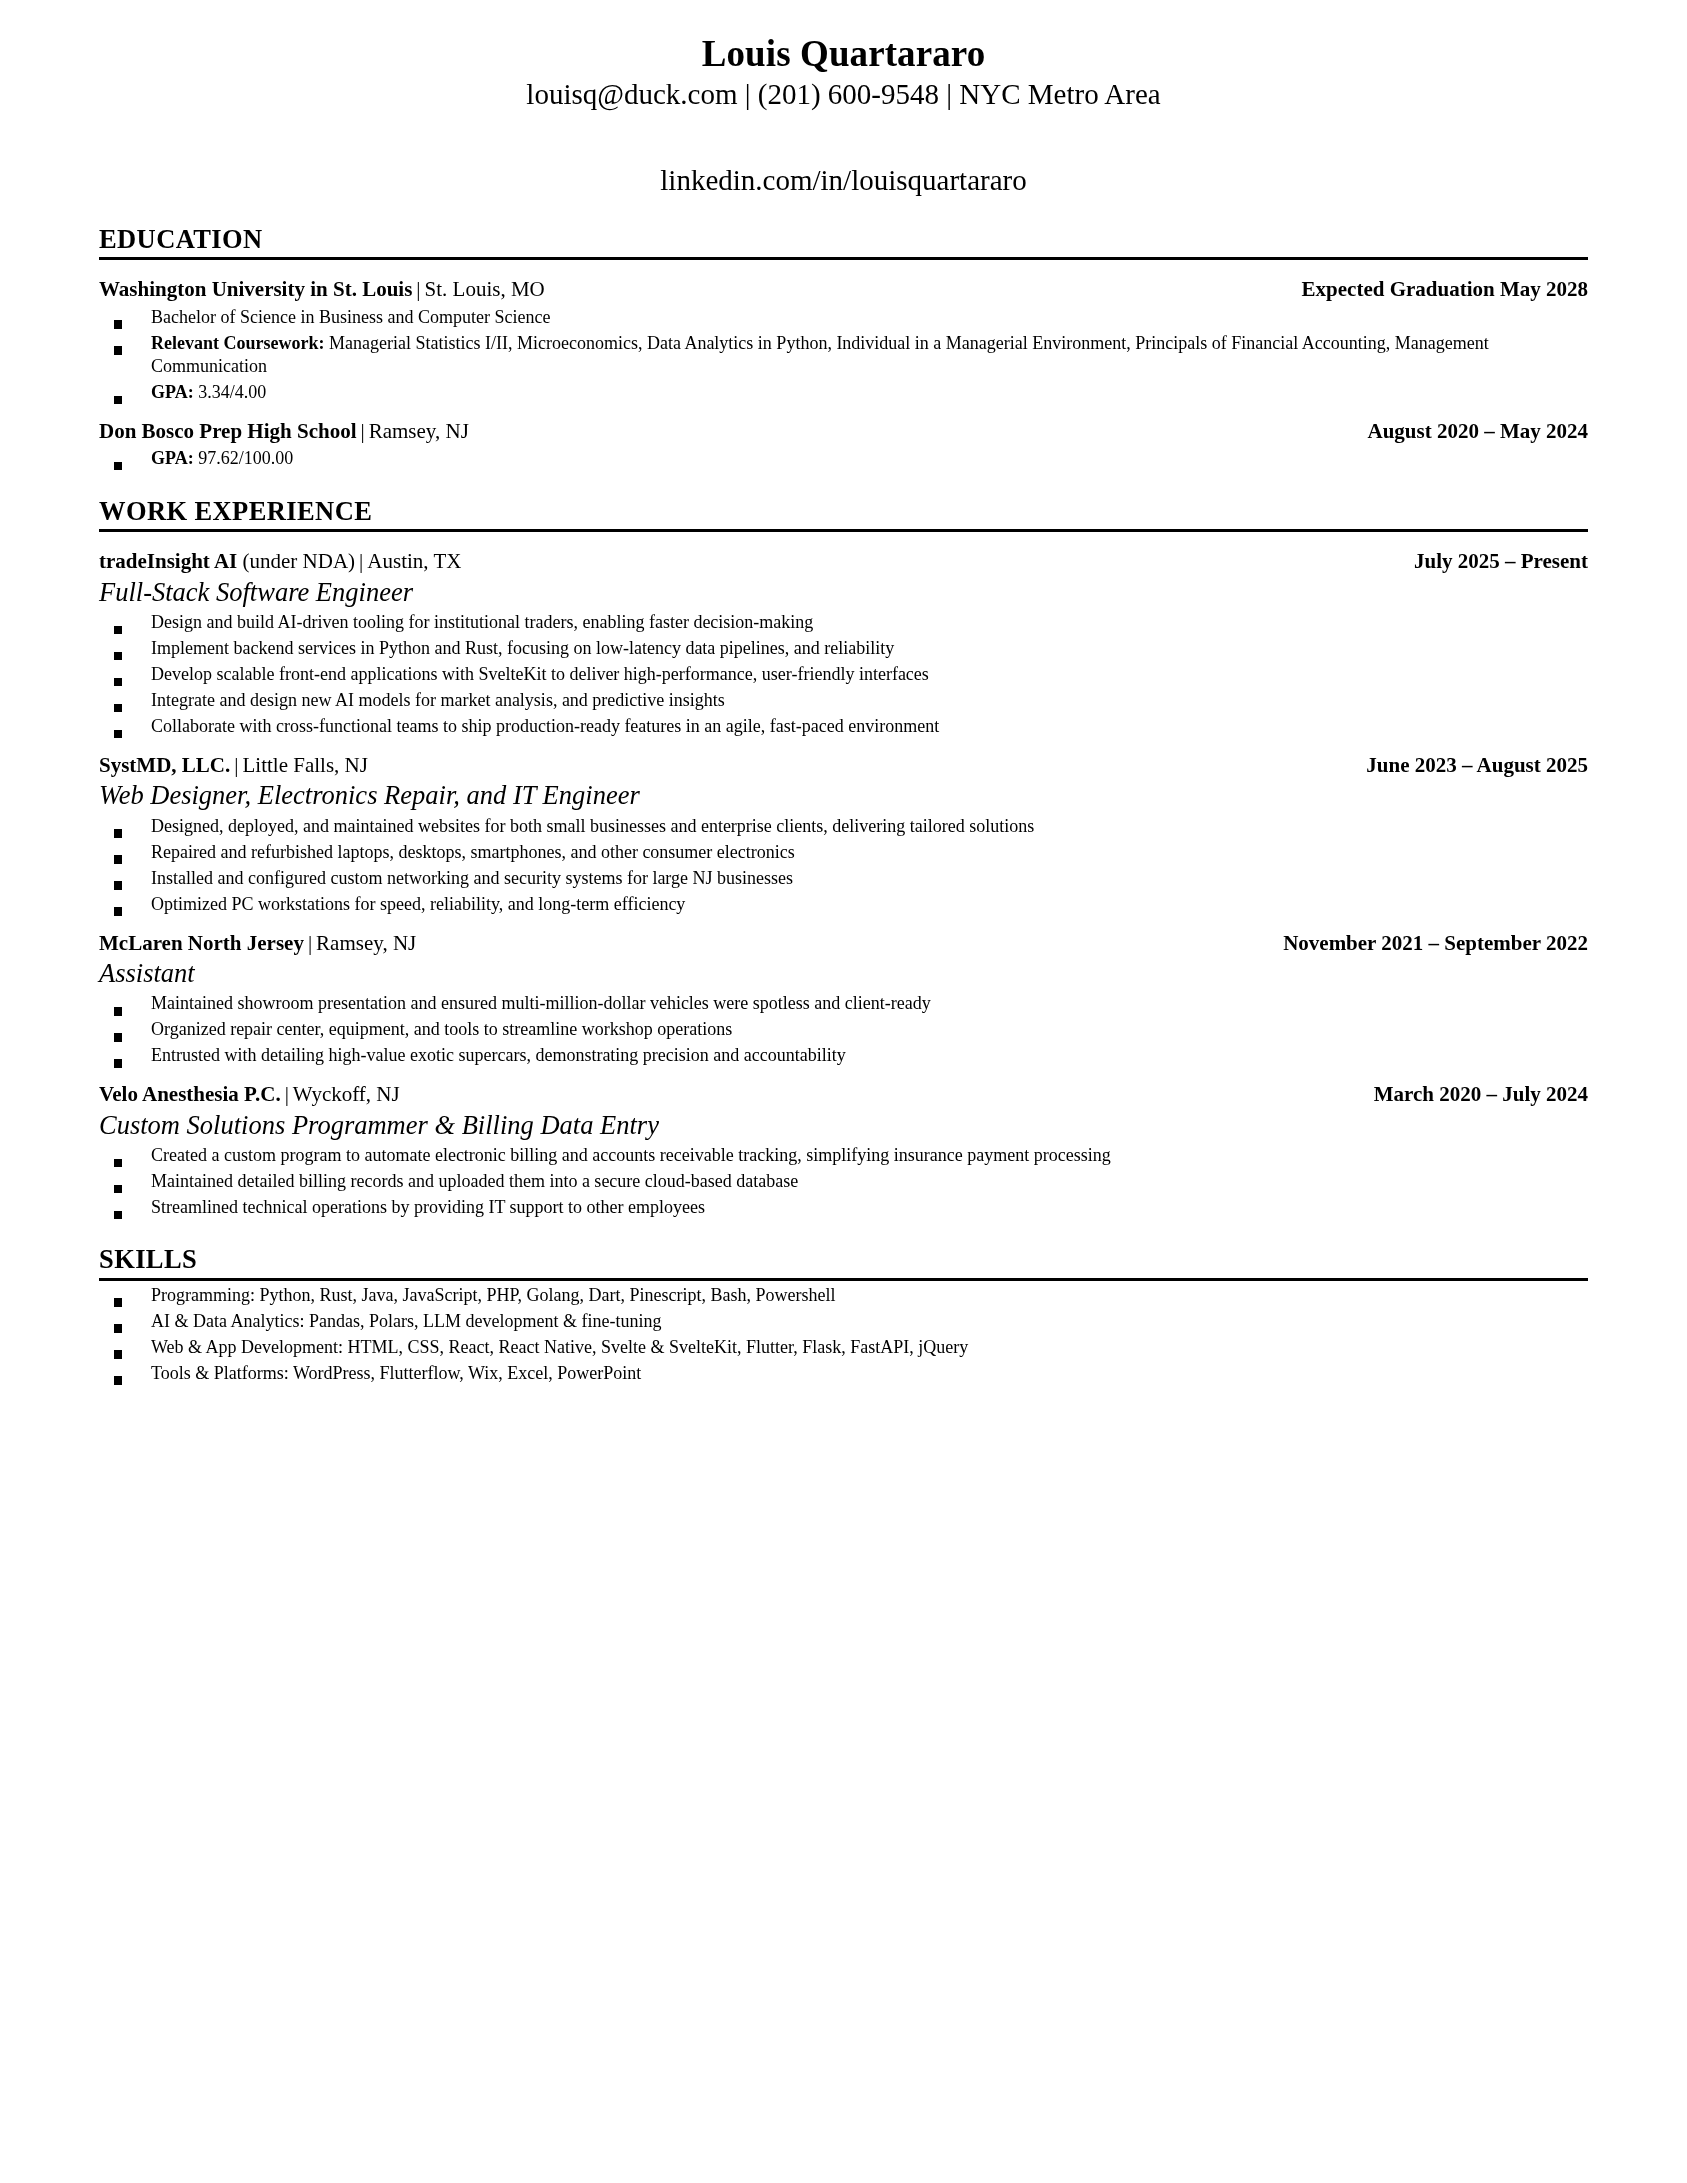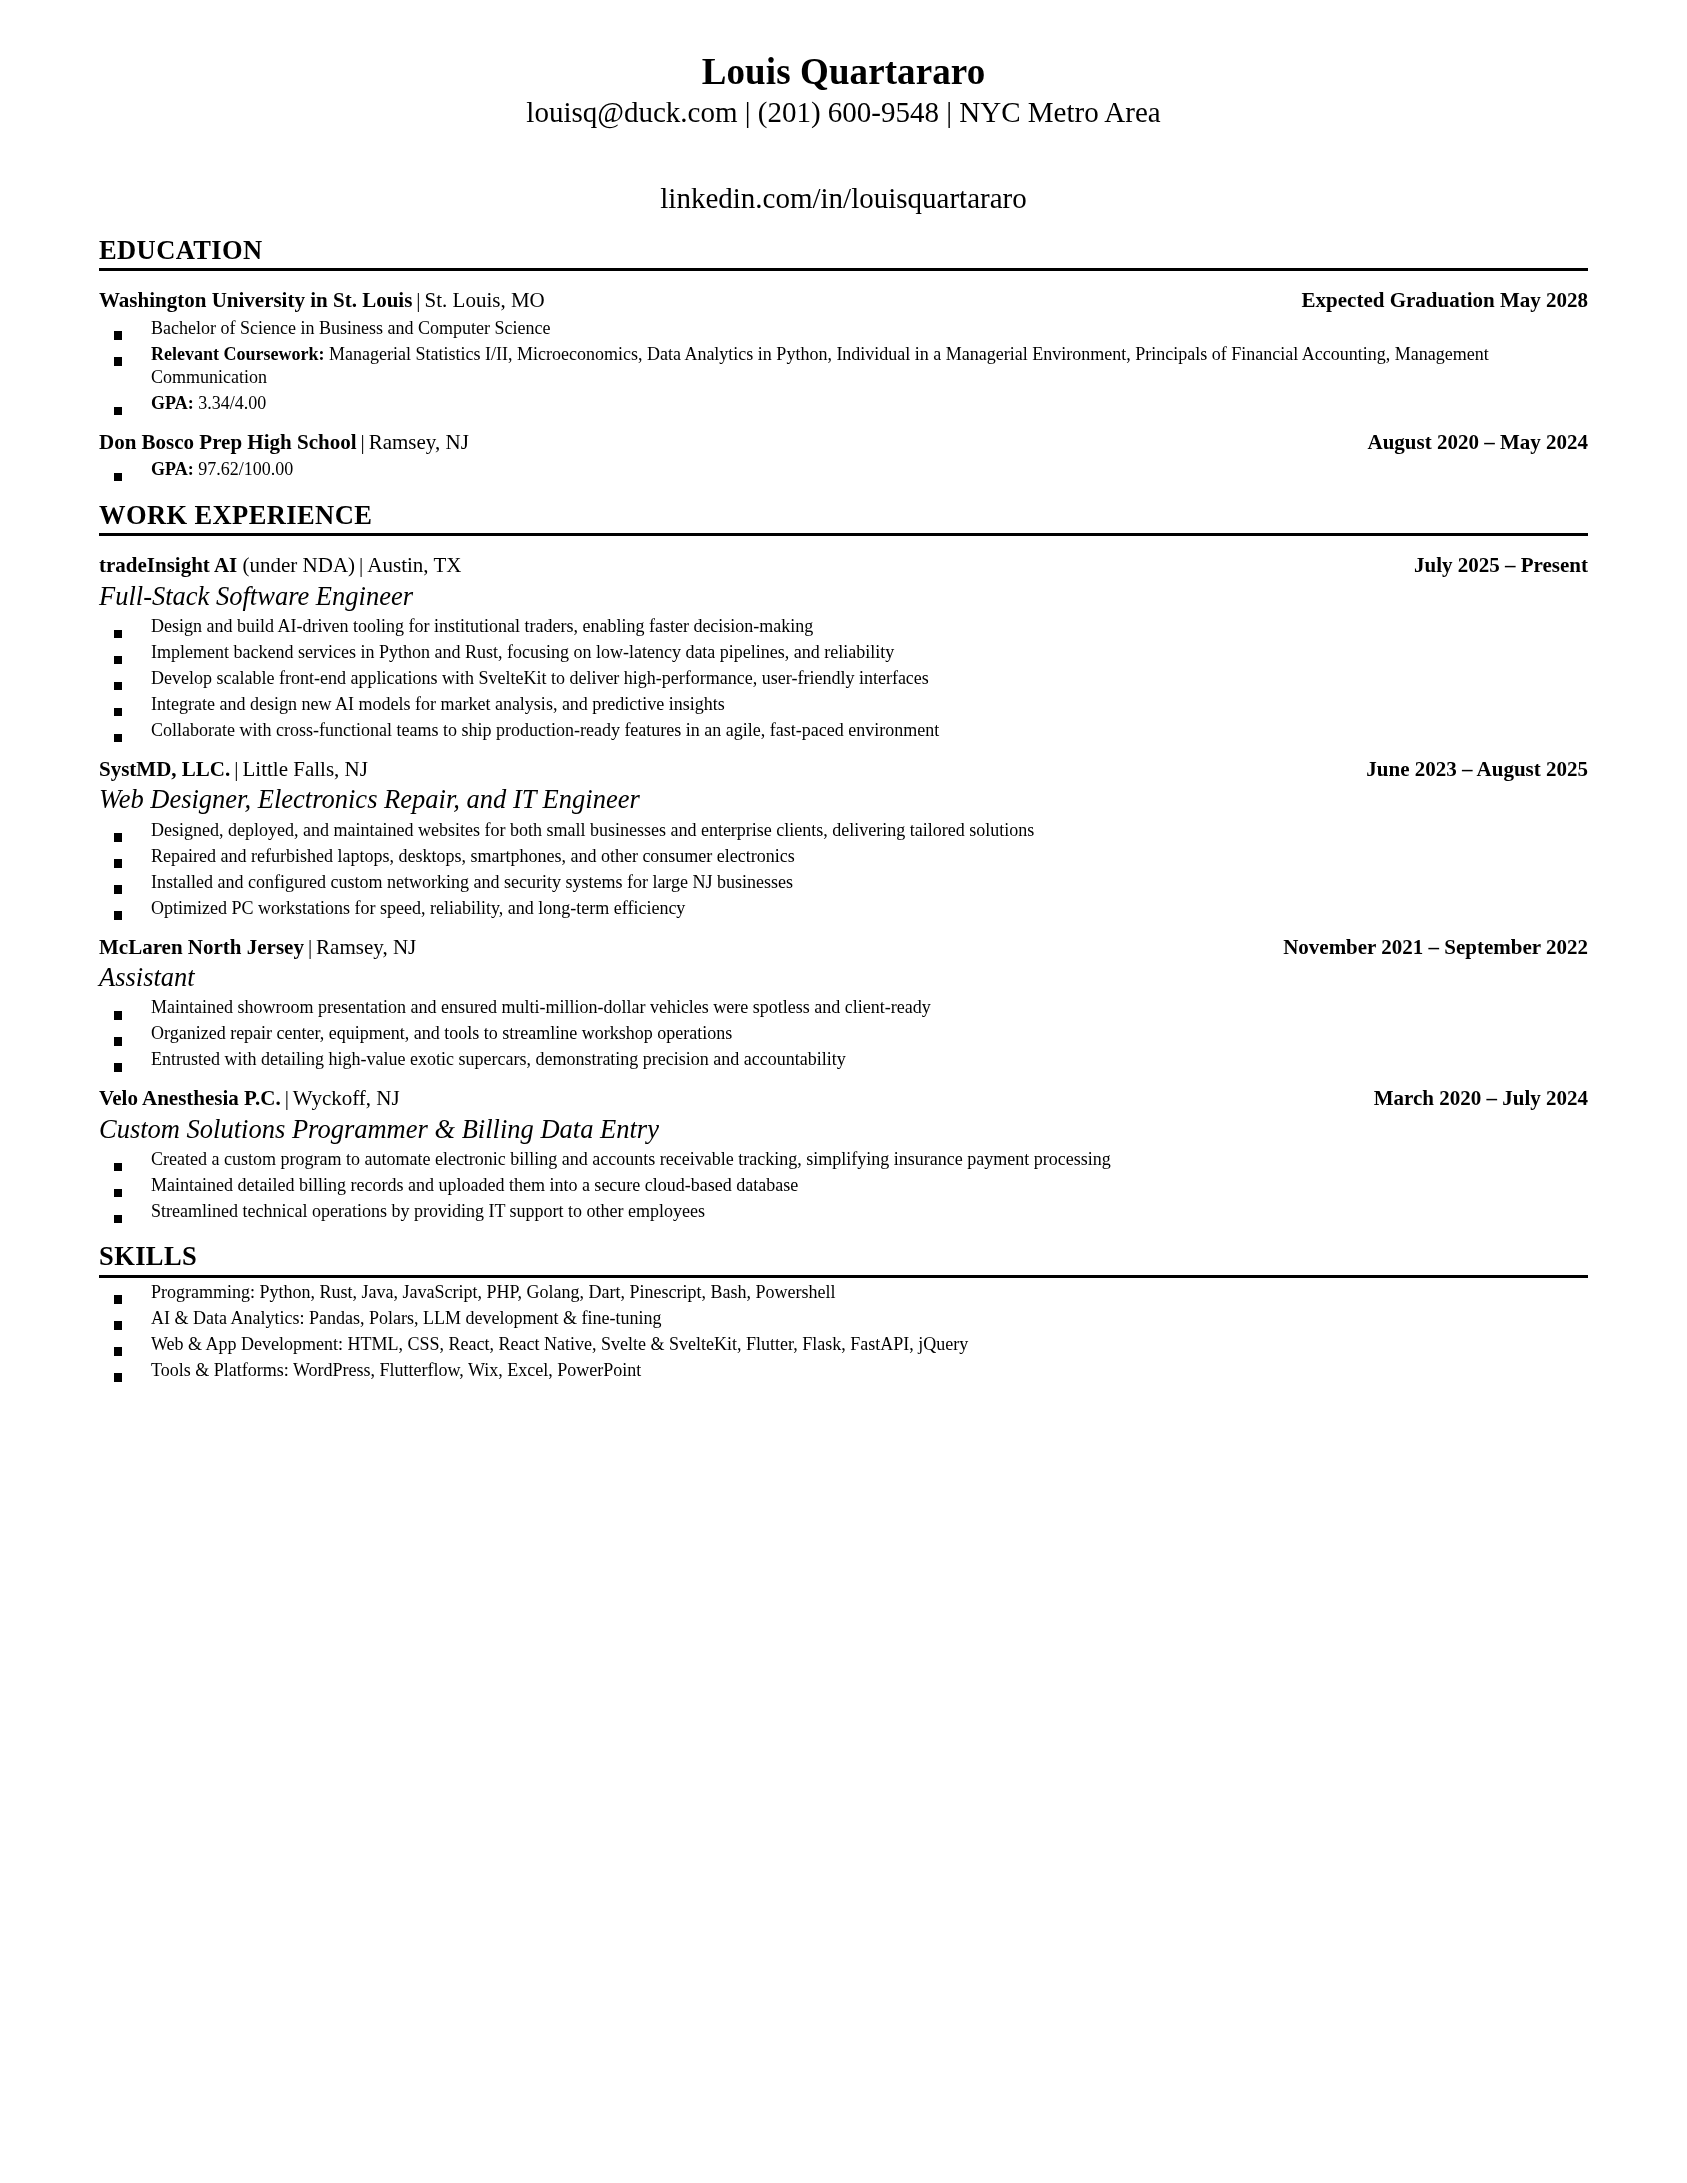--- a/index.html
+++ b/index.html
@@ -11,21 +11,21 @@
     width: 1687px;
     height: 2183px;
     font-family: "Liberation Serif", "DejaVu Serif", serif;
     color: #000000;
     -webkit-font-smoothing: antialiased;
   }
   .page {
     box-sizing: border-box;
     width: 1687px;
     height: 2183px;
-    padding: 50px 99px 0 99px;
+    padding: 32px 99px 0 99px;
     background: #ffffff;
   }
 
   
   .hdr { text-align: center; }
   .hdr-name {
     font-size: 37px;
     font-weight: bold;
     line-height: 1.20;
     letter-spacing: 0.1px;
@@ -34,21 +34,21 @@
     font-size: 29px;
     line-height: 1.28;
   }
   .hdr-link {
     font-size: 29px;
     line-height: 1.28;
     margin-top: 48px;
   }
 
   
-  .section { margin-top: 18px; }
+  .section { margin-top: 25px; }
   .section-title {
     font-size: 26.5px;
     font-weight: bold;
     letter-spacing: 0.4px;
     line-height: 1.15;
   }
   .rule {
     border: 0;
     border-top: 3.3px solid #000;
     margin: 3.3px 0 0 0;

